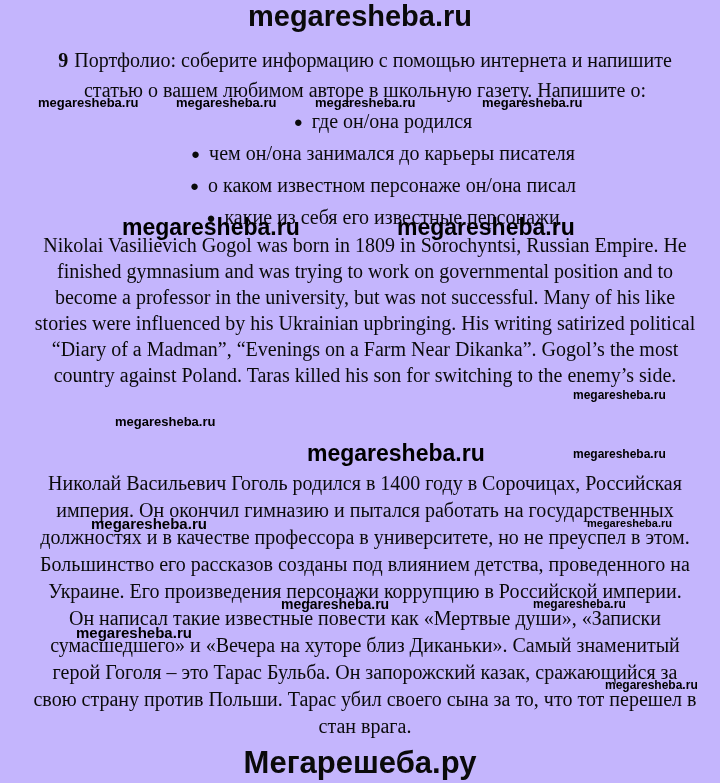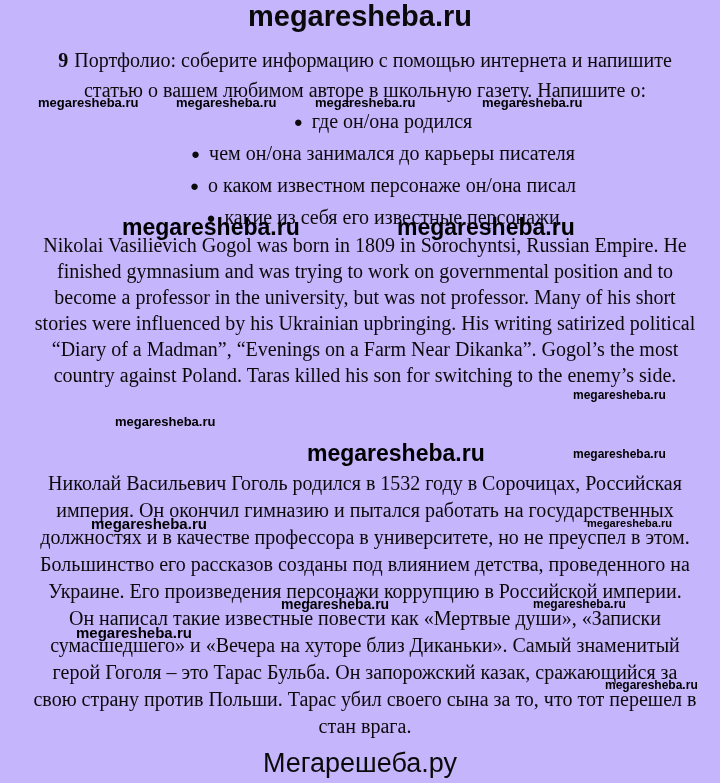--- a/index.html
+++ b/index.html
@@ -8,21 +8,21 @@
     font-family:"Liberation Serif", serif;color:#0a0a0a;overflow:hidden;
   }
   .abs{position:absolute;}
   
   .site-title{
     left:0;top:0;width:720px;text-align:center;
     font-family:"Liberation Sans", sans-serif;font-weight:700;font-size:29px;line-height:32px;
   }
   .footer-title{
     left:0;top:746px;width:720px;text-align:center;
-    font-family:"Liberation Sans", sans-serif;font-weight:400;font-size:27px;line-height:34px;
+    font-family:"Liberation Sans", sans-serif;font-weight:700;font-size:31px;line-height:34px;
   }
   
   .textblock{left:20px;width:690px;font-size:20px;text-align:center;}
   .tline{white-space:nowrap;}
   #task-prompt{top:45px;line-height:30px;}
   #task-prompt .num{font-weight:700;margin-right:6px;}
   #bullet-list{top:106px;left:38px;line-height:31px;}
   .bline{white-space:nowrap;}
   .bdot{font-size:15px;vertical-align:1px;margin-right:9px;}
   #english-paragraph{top:232px;line-height:26px;}
@@ -72,33 +72,33 @@
       <div class="bline"><span class="bdot">●</span><span>о каком известном персонаже он/она писал</span></div>
       <div class="bline"><span class="bdot">●</span><span>какие из себя его известные персонажи</span></div>
     </div>
 
   <span class="wm wm-c1">megaresheba.ru</span>
   <span class="wm wm-c2">megaresheba.ru</span>
 
   <div class="abs textblock" id="english-paragraph">
       <div class="tline">Nikolai Vasilievich Gogol was born in 1809 in Sorochyntsi, Russian Empire. He</div>
       <div class="tline">finished gymnasium and was trying to work on governmental position and to</div>
-      <div class="tline">become a professor in the university, but was not professor. Many of his short</div>
+      <div class="tline">become a professor in the university, but was not successful. Many of his like</div>
       <div class="tline">stories were influenced by his Ukrainian upbringing. His writing satirized political</div>
       <div class="tline">“Diary of a Madman”, “Evenings on a Farm Near Dikanka”. Gogol’s the most</div>
       <div class="tline">country against Poland. Taras killed his son for switching to the enemy’s side.</div>
     </div>
 
   <span class="wm wm-d">megaresheba.ru</span>
   <span class="wm wm-e">megaresheba.ru</span>
   <span class="wm wm-f">megaresheba.ru</span>
   <span class="wm wm-g">megaresheba.ru</span>
 
   <div class="abs textblock" id="russian-paragraph">
-      <div class="tline">Николай Васильевич Гоголь родился в 1532 году в Сорочицах, Российская</div>
+      <div class="tline">Николай Васильевич Гоголь родился в 1400 году в Сорочицах, Российская</div>
       <div class="tline">империя. Он окончил гимназию и пытался работать на государственных</div>
       <div class="tline">должностях и в качестве профессора в университете, но не преуспел в этом.</div>
       <div class="tline">Большинство его рассказов созданы под влиянием детства, проведенного на</div>
       <div class="tline">Украине. Его произведения персонажи коррупцию в Российской империи.</div>
       <div class="tline">Он написал такие известные повести как «Мертвые души», «Записки</div>
       <div class="tline">сумасшедшего» и «Вечера на хуторе близ Диканьки». Самый знаменитый</div>
       <div class="tline">герой Гоголя – это Тарас Бульба. Он запорожский казак, сражающийся за</div>
       <div class="tline">свою страну против Польши. Тарас убил своего сына за то, что тот перешел в</div>
       <div class="tline">стан врага.</div>
     </div>

